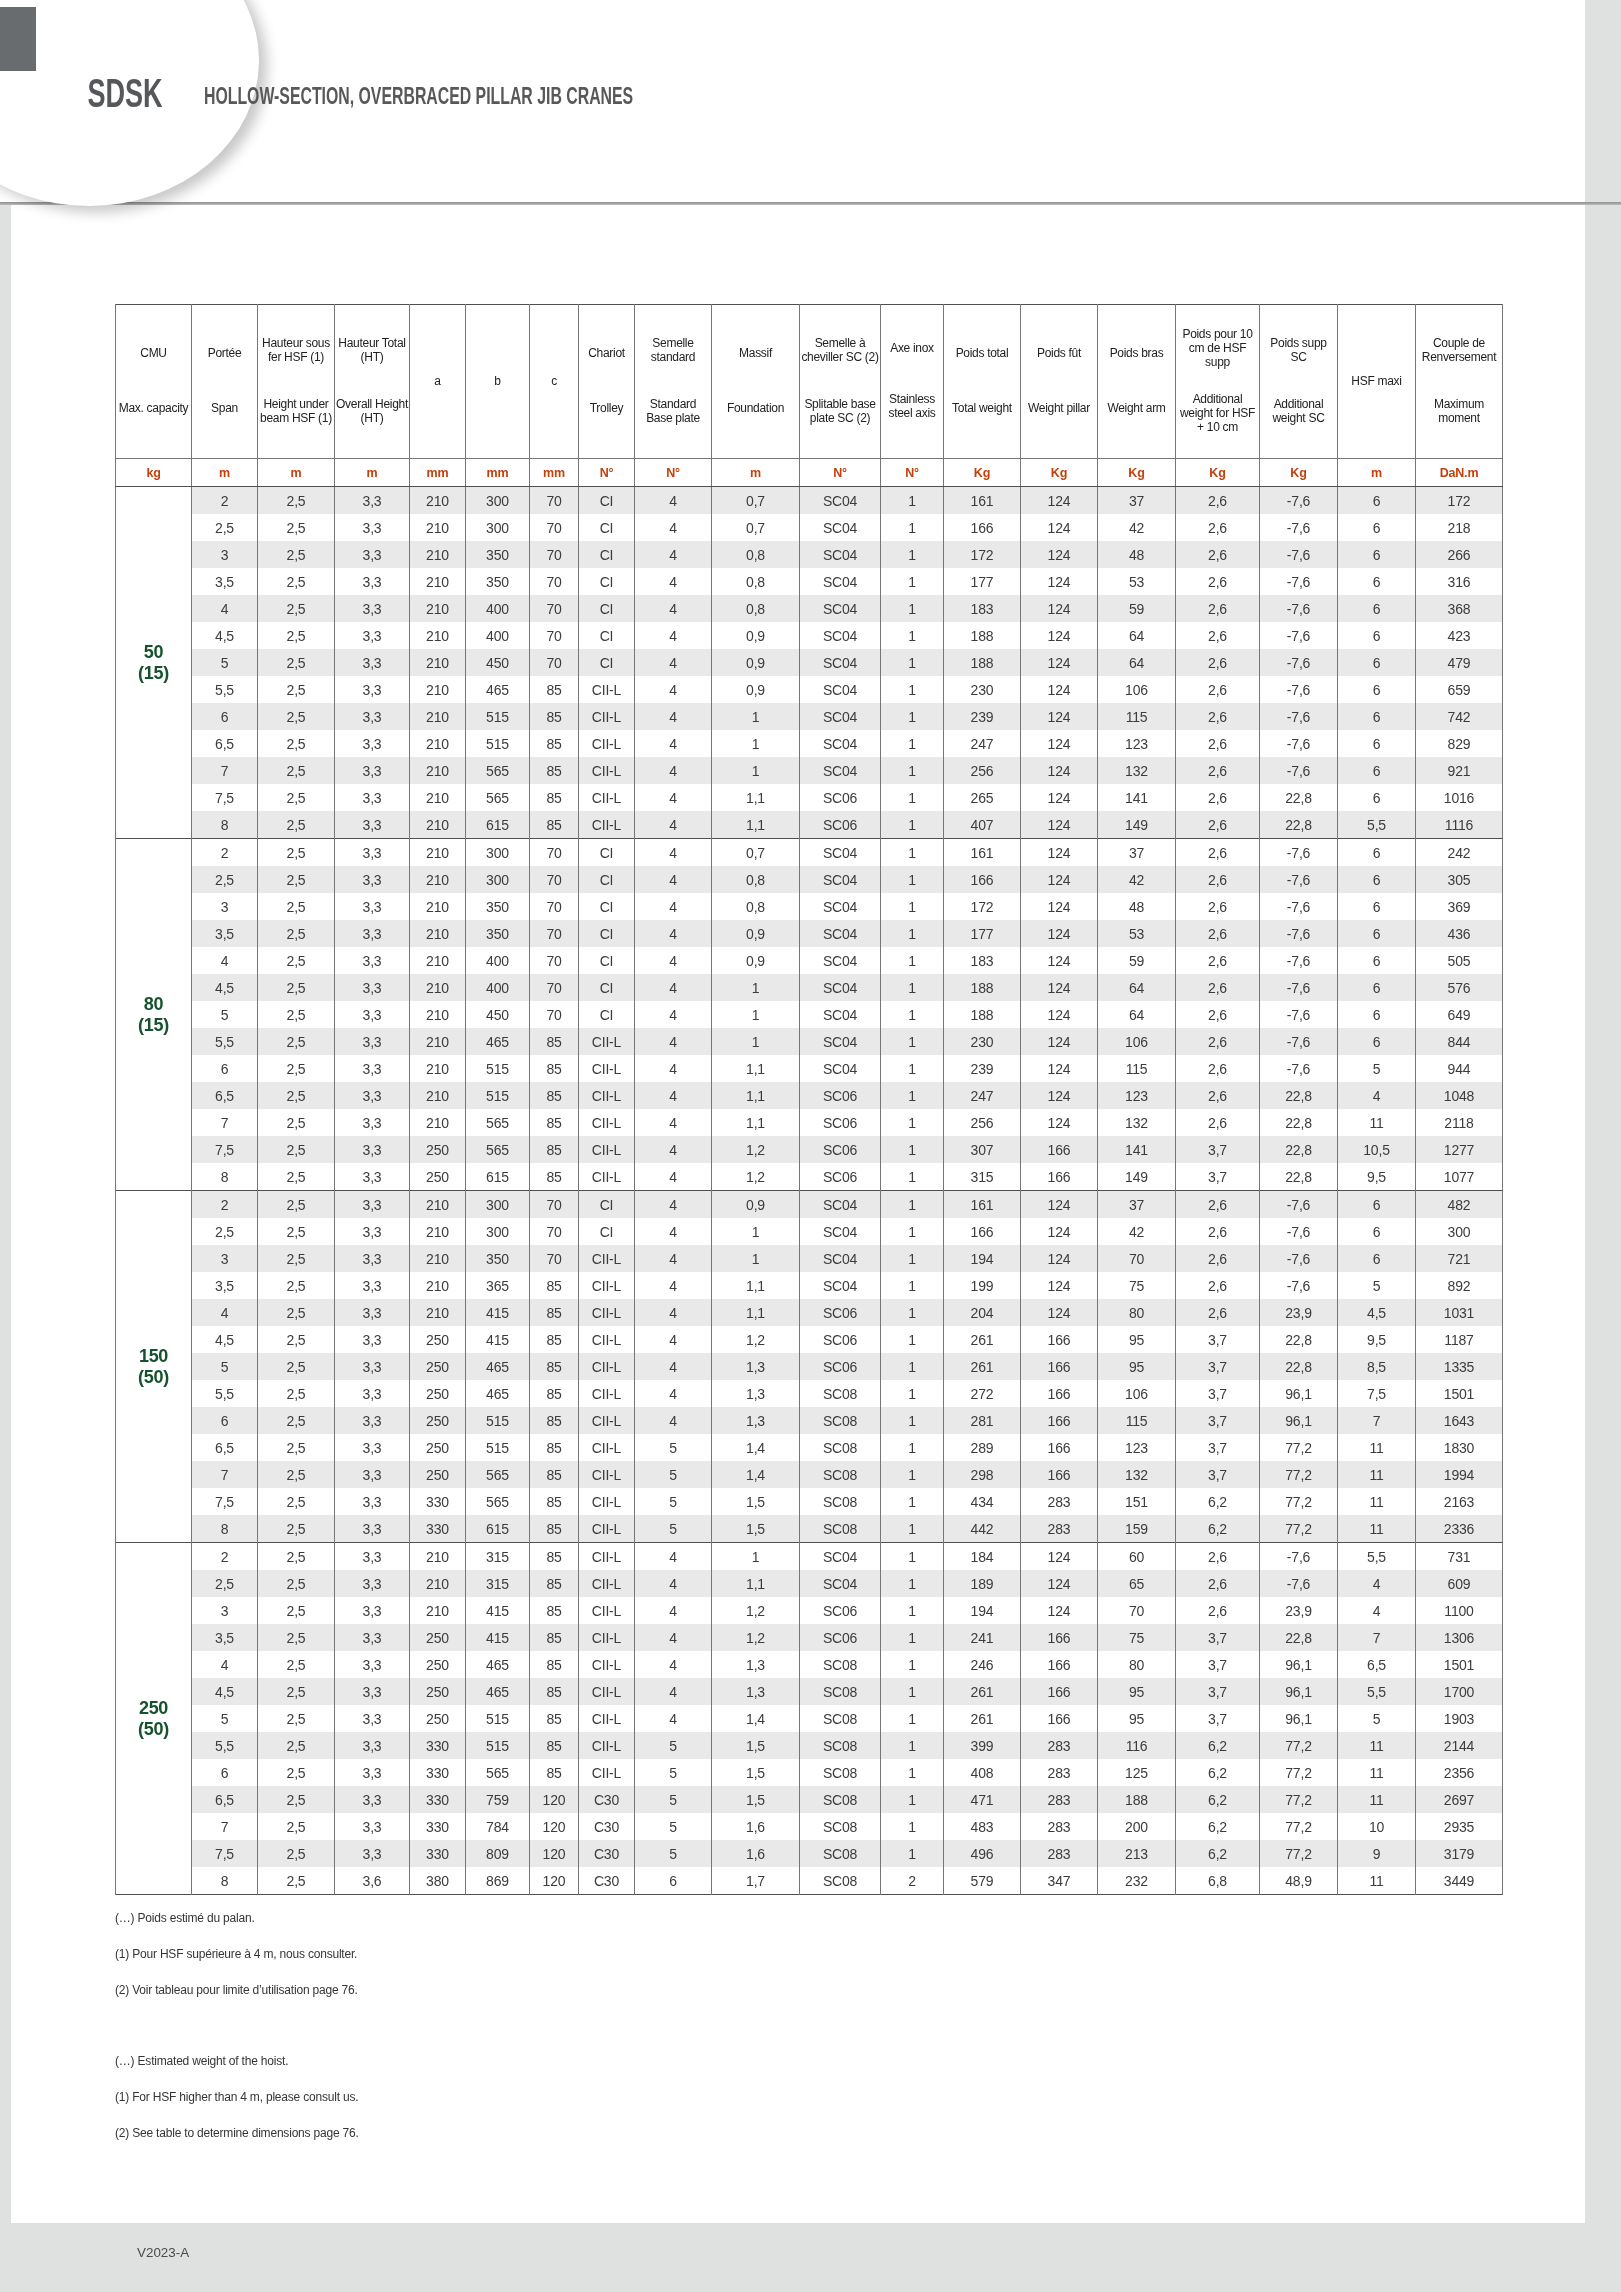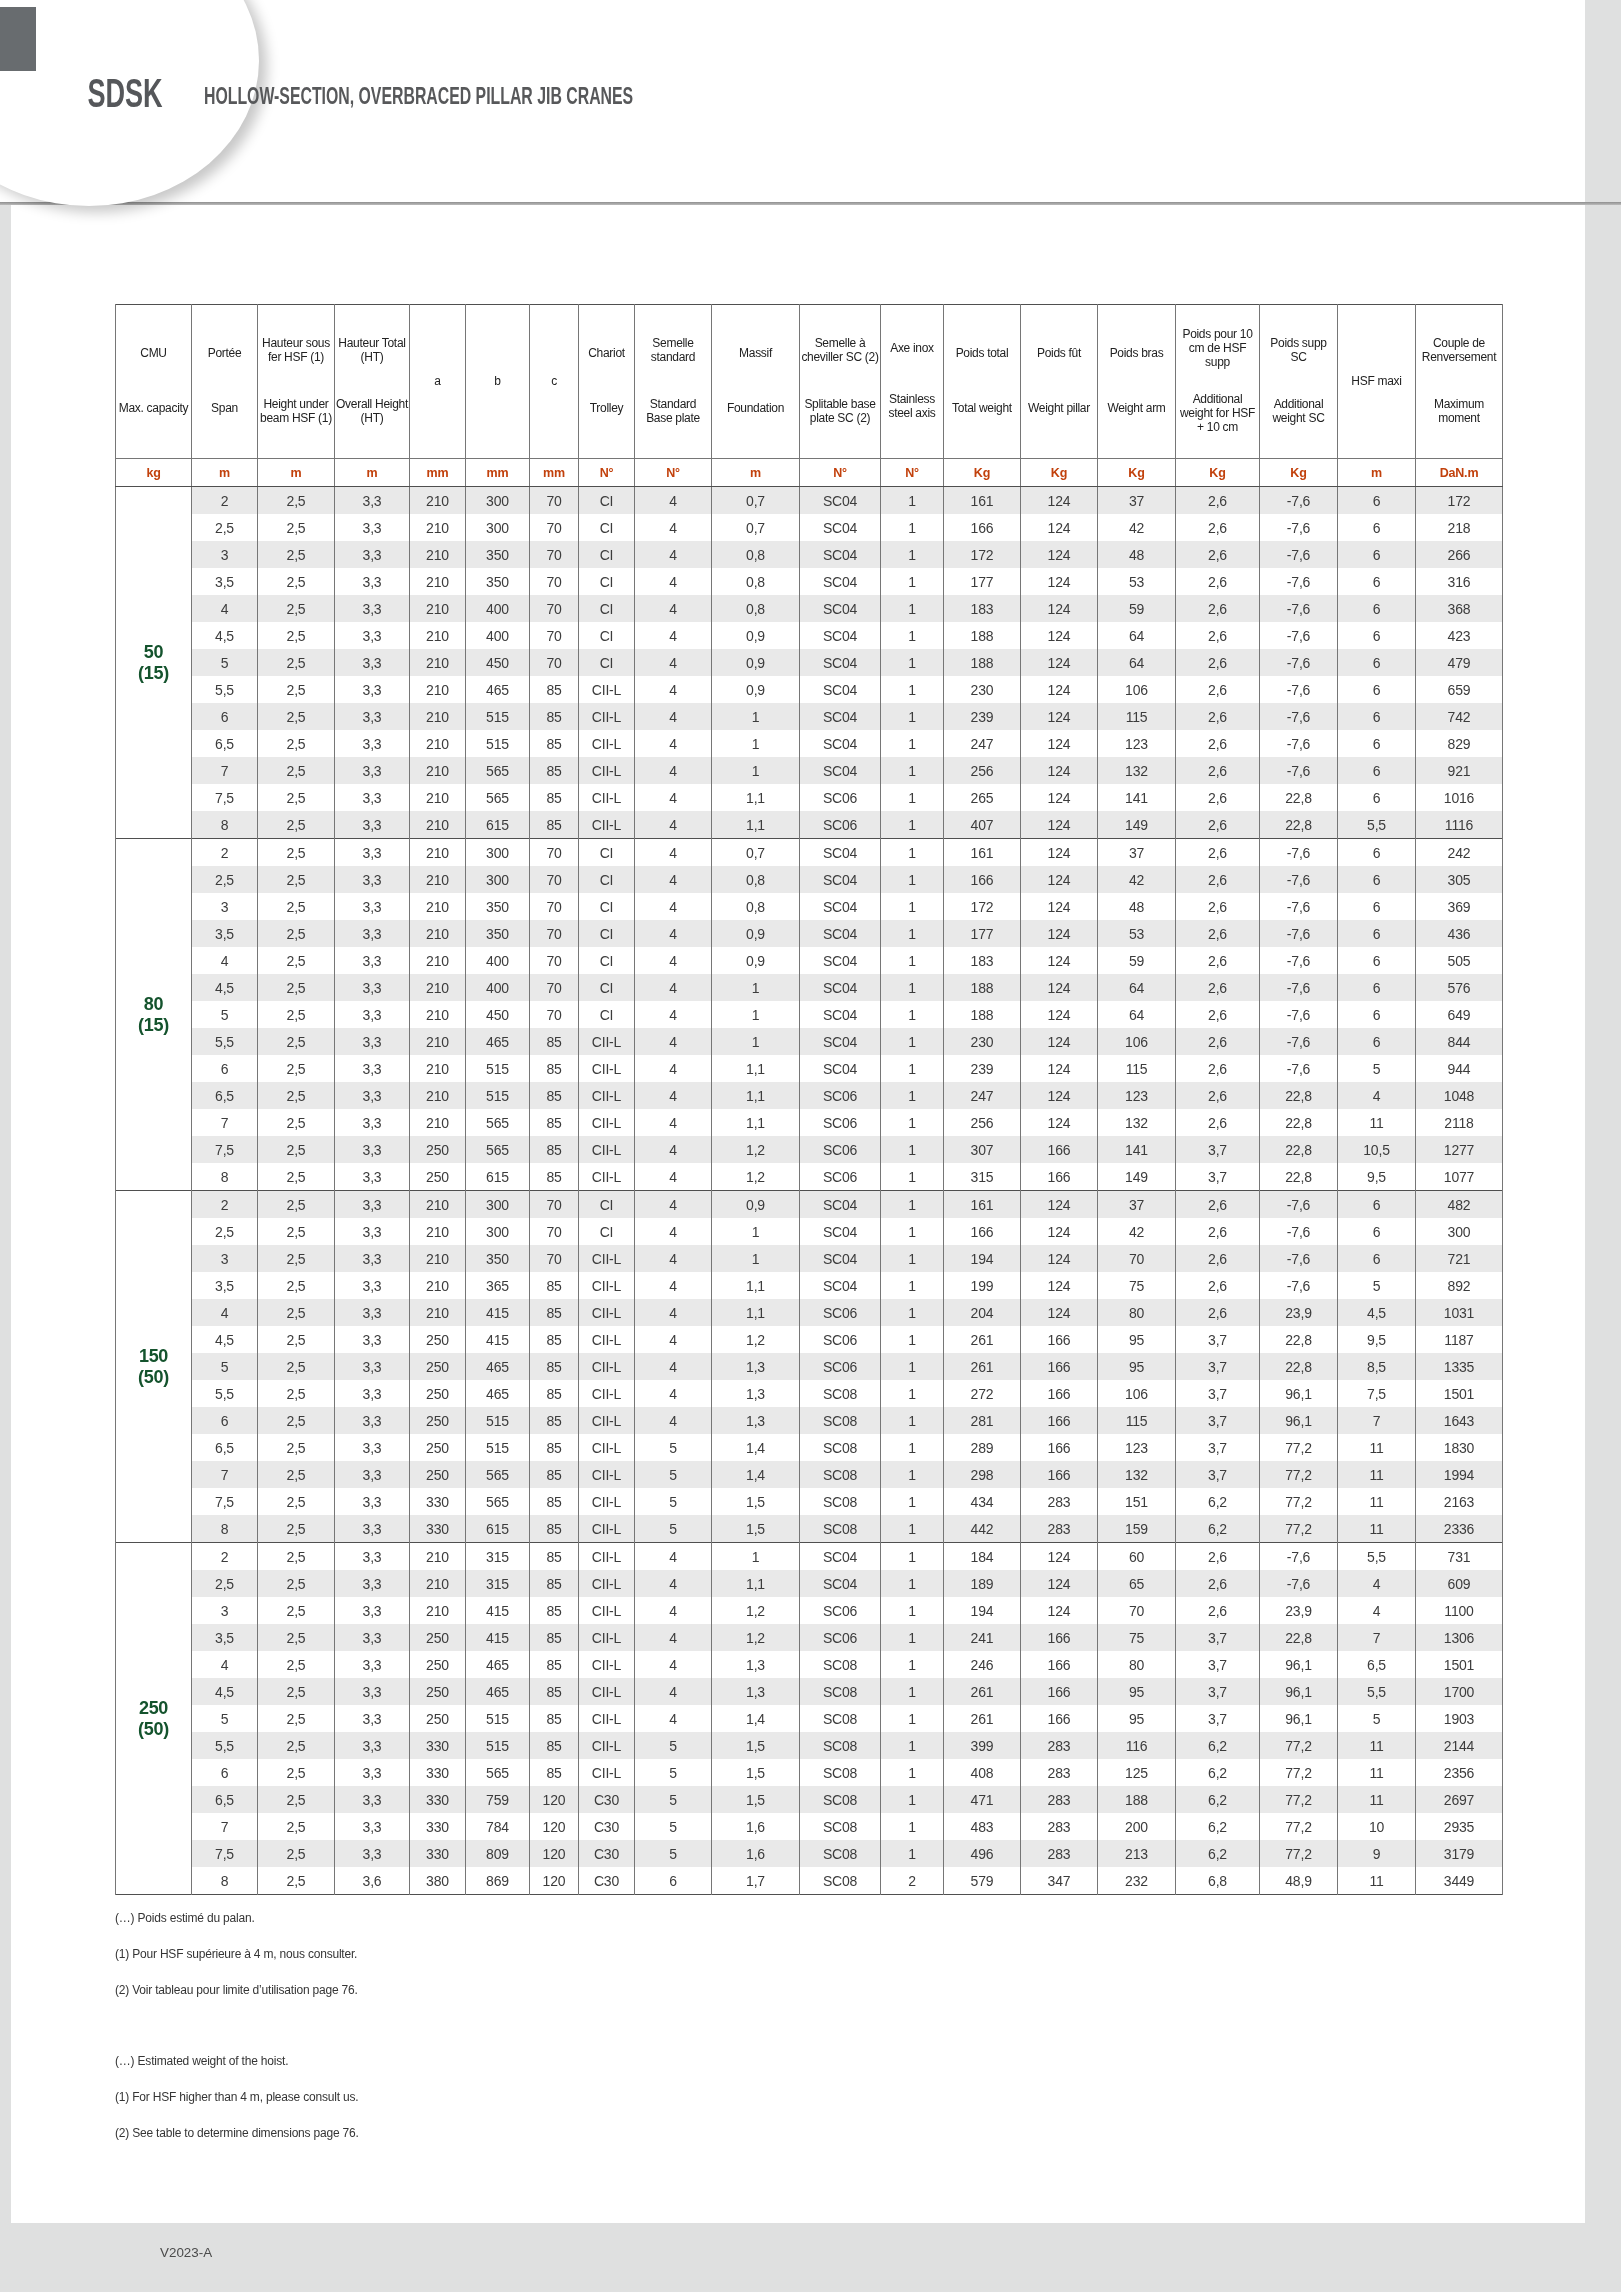--- a/index.html
+++ b/index.html
@@ -69,21 +69,21 @@
   tbody th.grp{
     background:#ffffff;font-size:18px;font-weight:bold;color:#14532d;
     line-height:1.15;letter-spacing:-0.3px;
   }
   tbody tr.group-start td,tbody tr.group-start th{border-top:1.8px solid #4f4f4f;}
   .notes{position:absolute;left:115px;z-index:2;font-size:12px;color:#353535;letter-spacing:-0.2px;}
   .notes div{line-height:36px;height:36px;}
   #notes-fr{top:1900px;}
   #notes-en{top:2043px;}
   .footer-version{
-    position:absolute;left:160px;top:2245px;font-size:13.4px;color:#4b4b4b;z-index:2;
+    position:absolute;left:137px;top:2245px;font-size:13.4px;color:#4b4b4b;z-index:2;
   }
 </style>
 </head>
 <body>
 
 <div class="page"></div>
 <div class="header-band"></div>
 <div class="divider"></div>
 <div class="brand-circle"></div>
 <div class="corner-square"></div>

